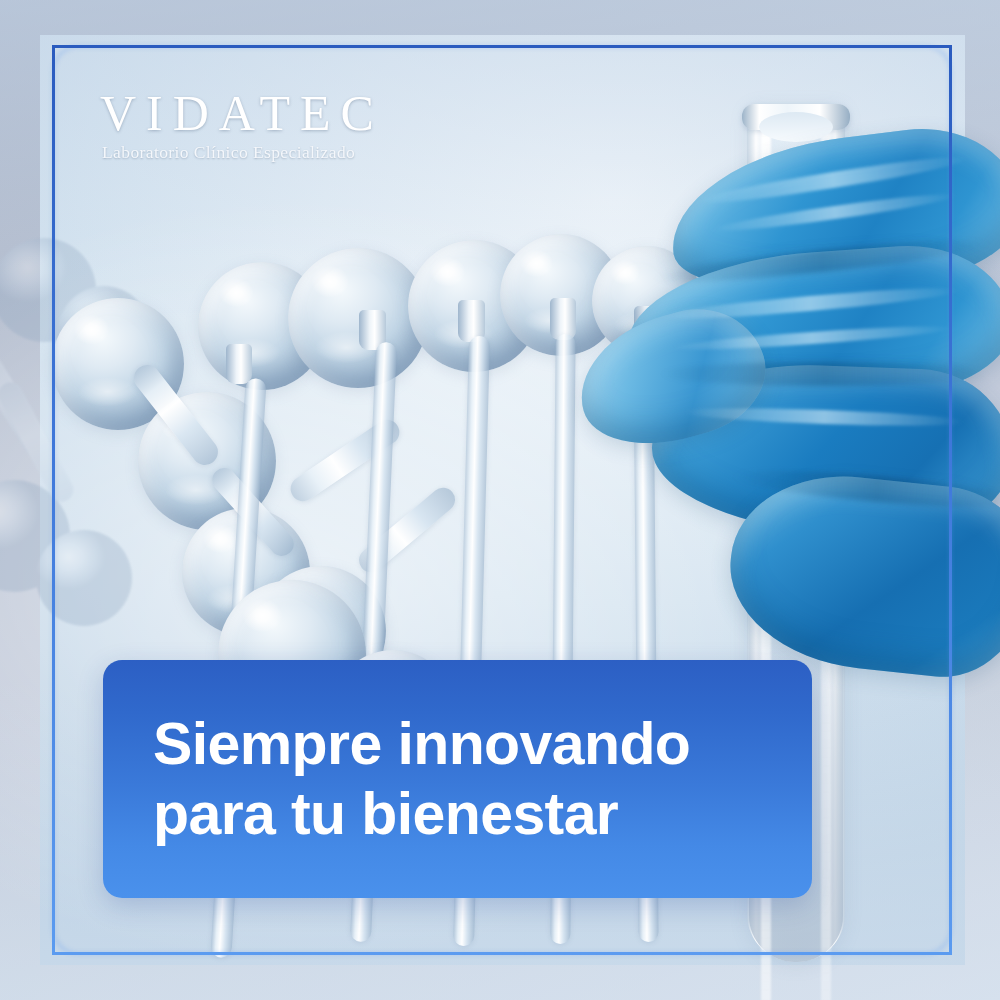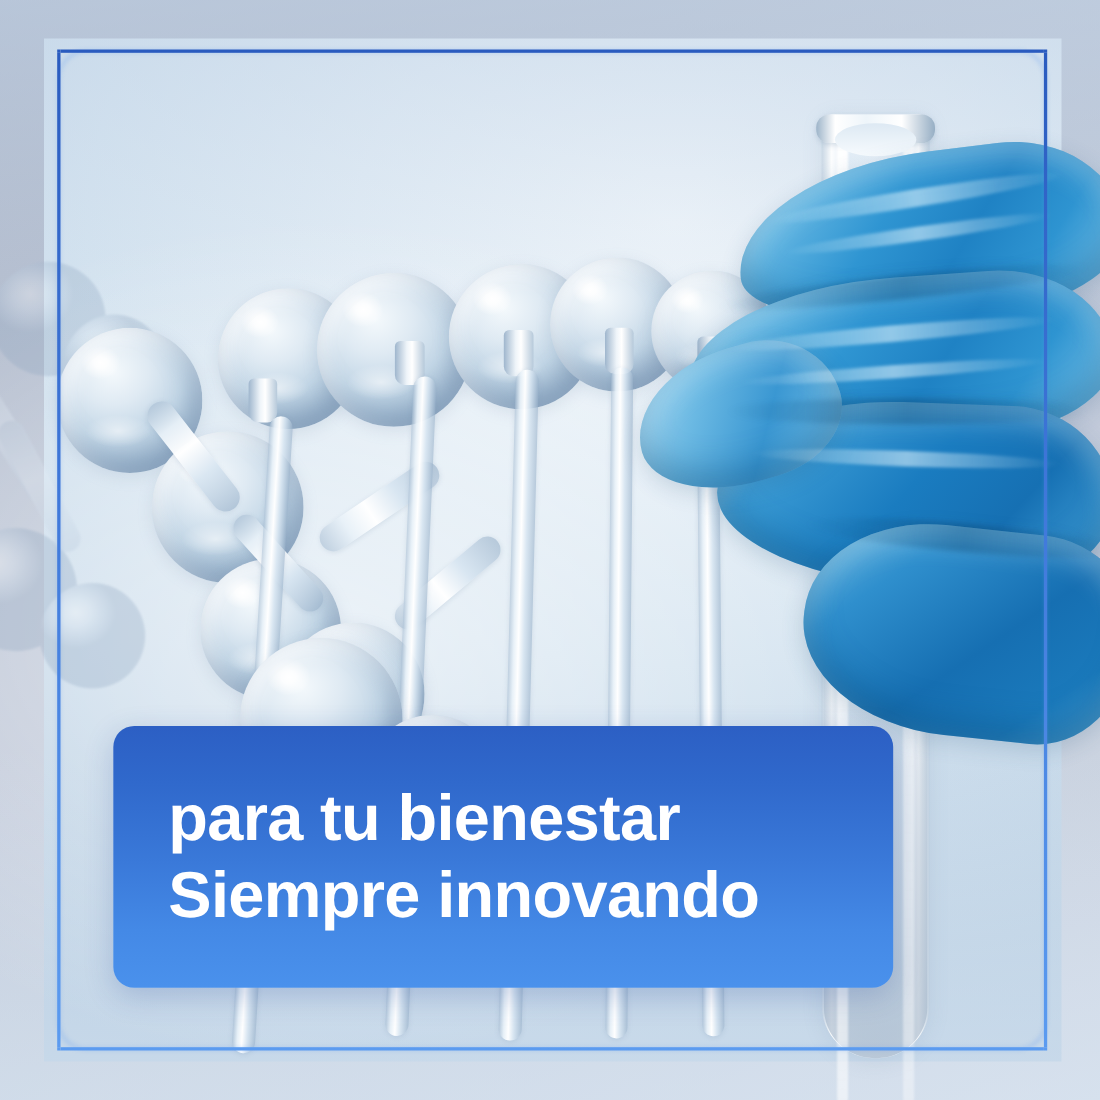--- a/index.html
+++ b/index.html
@@ -264,19 +264,23 @@
       <div class="shade" style="left:40px;top:140px;width:340px;height:22px;transform:rotate(-6deg);"></div>
       <div class="shade" style="left:48px;top:252px;width:330px;height:24px;transform:rotate(0deg);"></div>
       <div class="shade" style="left:120px;top:366px;width:290px;height:26px;transform:rotate(5deg);"></div>
     </div>
 
   </div>
 
   <div class="frame-glow"></div>
   <div class="frame"></div>
 
+  <div class="logo">
+    <div class="logo-word">VIDATEC</div>
+    <div class="logo-sub">Laboratorio Clínico Especializado</div>
+  </div>
 
   <div class="banner">
+    <div class="banner-line">Siempre innovando</div>
     <div class="banner-line">para tu bienestar</div>
-    <div class="banner-line">Siempre innovando</div>
   </div>
 
 </div>
 
 </body></html>

